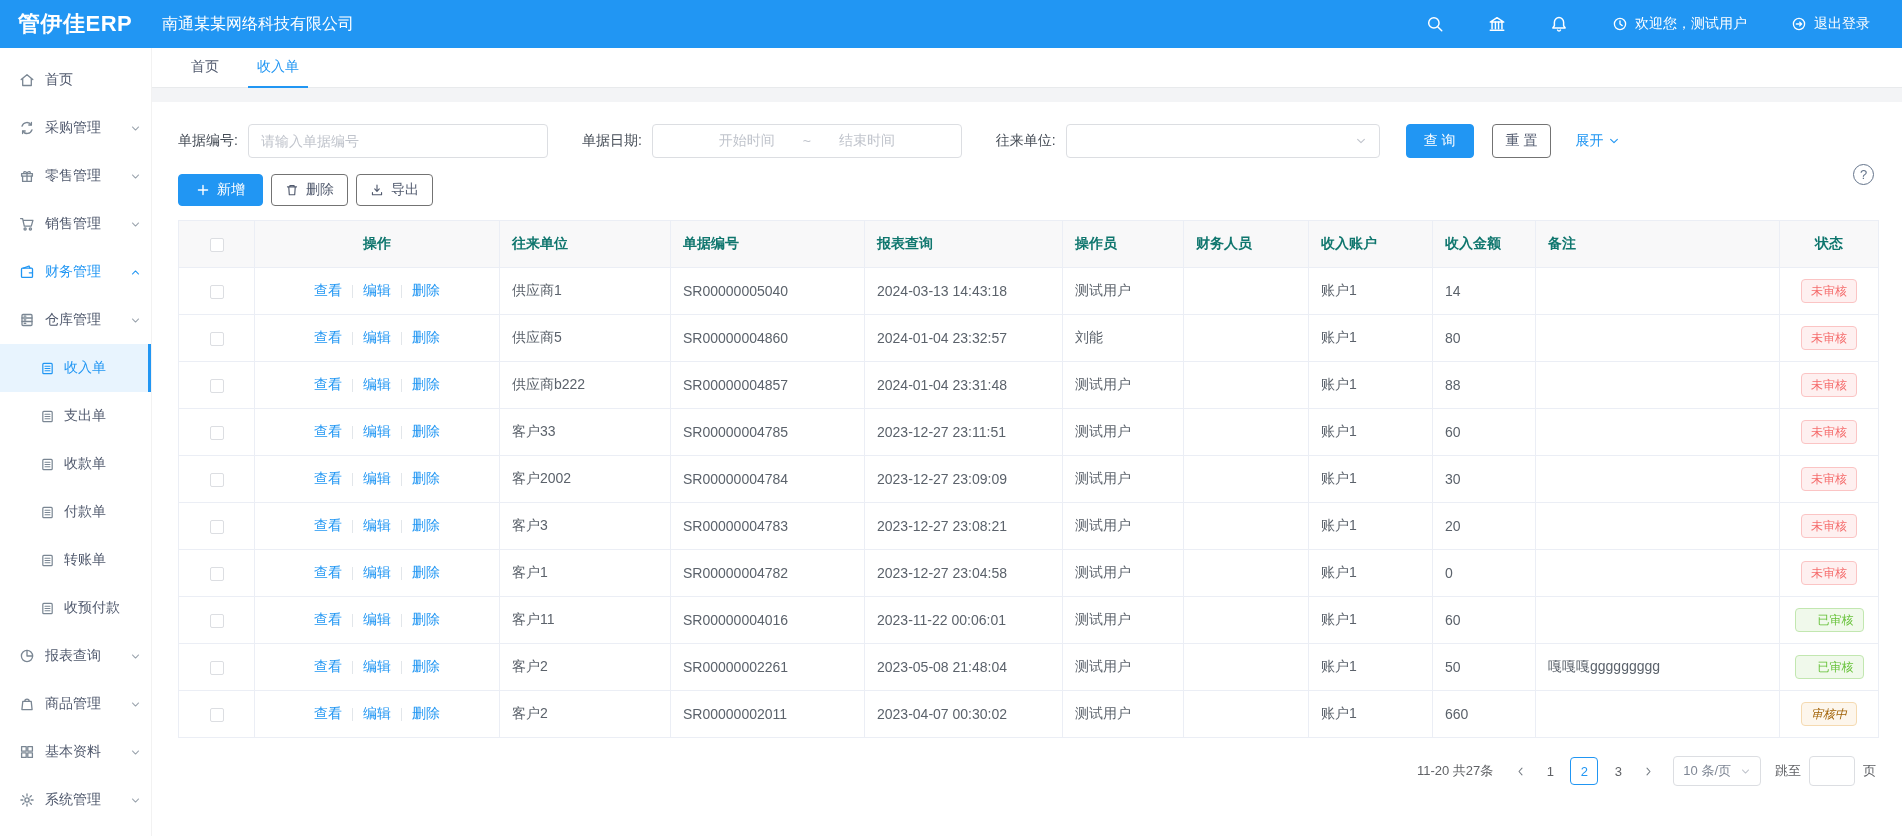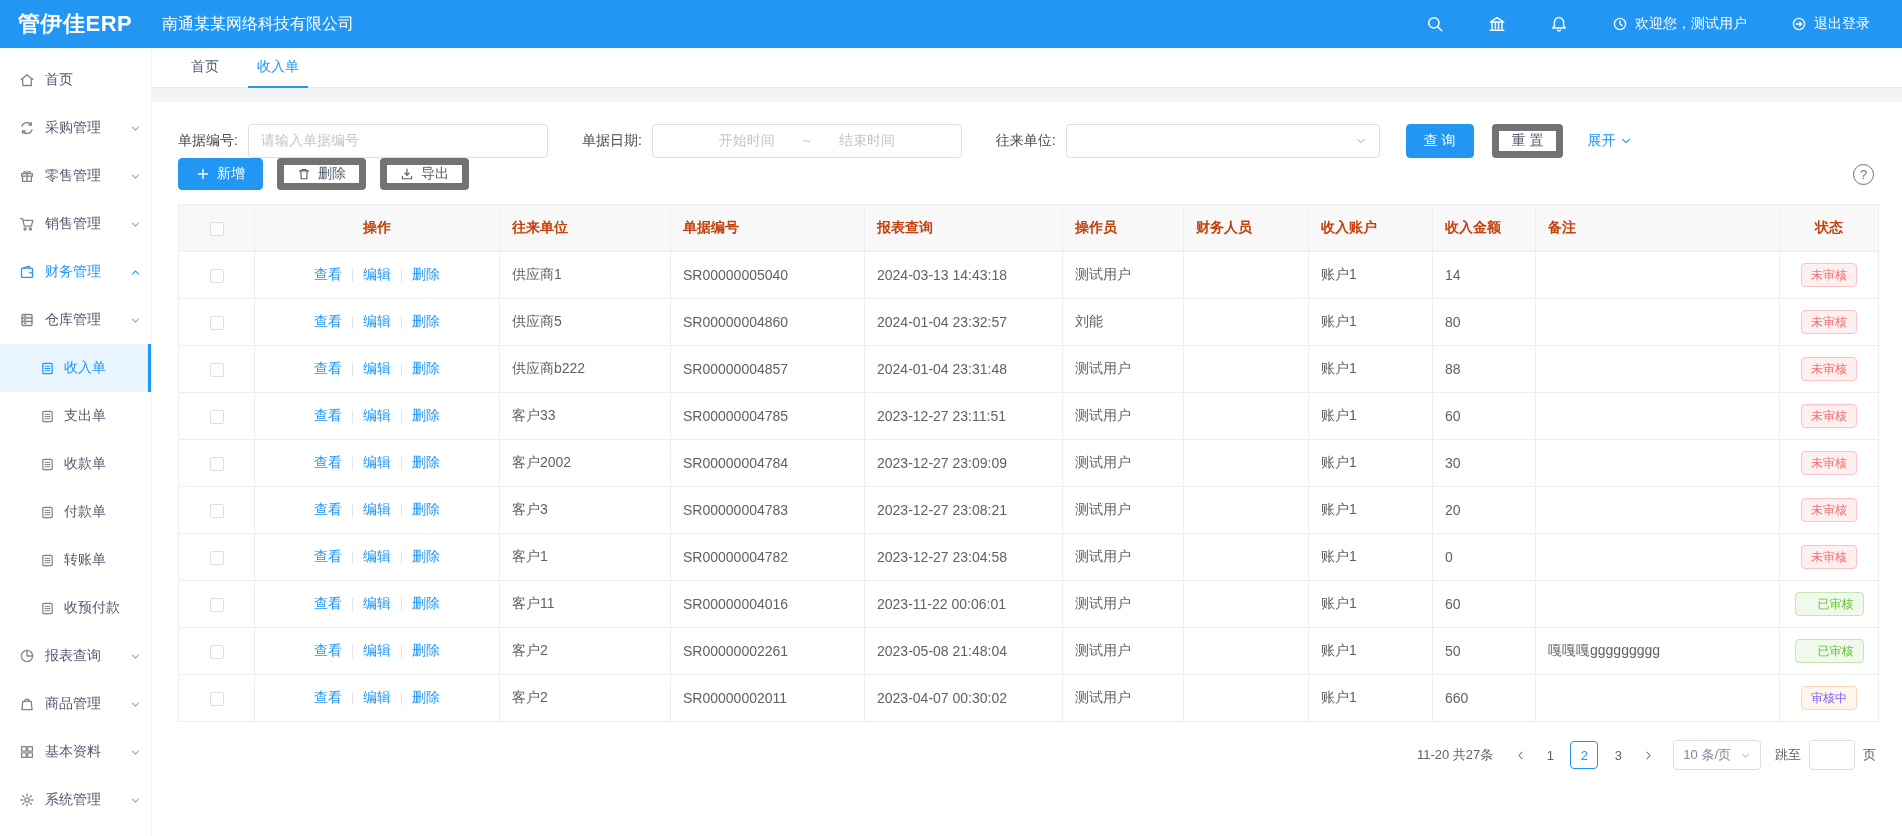--- a/index.html
+++ b/index.html
@@ -40,52 +40,52 @@
   .tabbar { height:40px; flex:0 0 40px; border-bottom:1px solid #e8eaec; display:flex; align-items:flex-end; padding-left:30px; }
   .tab { padding:0 9px 11px; margin-right:20px; font-size:14px; color:#515a6e; position:relative; cursor:pointer; }
   .tab.active { color:#2196f3; }
   .tab.active::after { content:""; position:absolute; left:0; right:0; bottom:-1px; height:2px; background:#2196f3; }
   .gray-strip { height:14px; flex:0 0 14px; background:#f3f4f6; }
   .content { flex:1; padding:0 26px; position:relative; }
 
   
   .filter-row { display:flex; align-items:center; margin-top:22px; font-size:14px; }
   .f-label { color:#454c56; margin-right:10px; white-space:nowrap; }
-  .f-input { width:300px; height:34px; border:1px solid #dcdee2; border-radius:4px; padding:0 12px; font-size:14px; color:#515a6e; font-family:Liberation Mono, monospace; }
+  .f-input { width:300px; height:34px; border:1px solid #dcdee2; border-radius:4px; padding:0 12px; font-size:14px; color:#515a6e; font-family:Liberation Sans, sans-serif; }
   .f-input::placeholder { color:#c0c4cc; }
   .date-range { width:310px; height:34px; border:1px solid #dcdee2; border-radius:4px; display:flex; align-items:center; justify-content:center; color:#c0c4cc; }
   .date-range .tilde { margin:0 28px; color:#c0c4cc; }
   .f-select { width:314px; height:34px; border:1px solid #dcdee2; border-radius:4px; display:flex; align-items:center; padding:0 12px; cursor:pointer; }
   .f-select .sel-arrow { margin-left:auto; width:12px; height:12px; color:#c0c4cc; }
   .sp-34 { width:34px; } .sp-26 { width:26px; } .sp-18 { width:18px; } .sp-24 { width:24px; }
   .btn { height:34px; border-radius:4px; font-size:14px; display:flex; align-items:center; justify-content:center; cursor:pointer; font-family:inherit; white-space:nowrap; }
   .btn-primary { background:#2196f3; border:1px solid #2196f3; color:#fff; padding:0 17px; }
-  .btn-default { background:#fff; border:7px solid #737373; color:#515a6e; padding:0 13px; }
+  .btn-default { background:#fff; border:1px solid #737373; color:#515a6e; padding:0 13px; }
   .expand-link { color:#2196f3; display:flex; align-items:center; cursor:pointer; }
   .expand-link .chev { width:12px; height:12px; margin-left:5px; }
 
   .help-circle { position:absolute; right:28px; top:62px; width:21px; height:21px; border:1.5px solid #64748b; border-radius:50%; display:flex; align-items:center; justify-content:center; font-size:13px; color:#64748b; cursor:pointer; }
 
   
-  .toolbar { display:flex; gap:14px;align-items:flex-end; }
+  .toolbar { margin-top:16px; display:flex; gap:8px;align-items:flex-end; }
   .tb-btn { height:32px; font-size:14px; }
   .tb-btn .b-icon { width:14px; height:14px; margin-right:7px; }
 
   
   .data-table { margin-top:14px; width:100%; border-collapse:collapse; table-layout:fixed; font-size:14px; color:#5b626b; }
-  .data-table th { background:#f8f8f9; color:#c2410c; font-weight:bold; height:47px; padding:0 12px; border:1px solid #ebeef5; text-align:left; overflow:hidden; white-space:nowrap; }
+  .data-table th { background:#f8f8f9; color:#0f766e; font-weight:bold; height:47px; padding:0 12px; border:1px solid #ebeef5; text-align:left; overflow:hidden; white-space:nowrap; }
   .data-table td { height:47px; padding:0 12px; border:1px solid #ebeef5; background:#fff; overflow:hidden; white-space:nowrap; }
   .ta-c { text-align:center !important; }
   .cb { width:14px; height:14px; border:1px solid #dcdee2; border-radius:2px; background:#fff; display:inline-block; vertical-align:middle; cursor:pointer; }
   .link { color:#2196f3; cursor:pointer; text-decoration:none; }
   .vdiv { display:inline-block; width:1px; height:13px; background:#e2e6ea; margin:0 10px; vertical-align:middle; }
   .badge { display:inline-block; padding:4px 9px; font-size:12px; border-radius:4px; border:1px solid transparent; line-height:1.2; }
   .badge.danger  { color:#f56c6c; background:#fef0f0; border-color:#fbc4c4; }
   .badge.success { color:#67c23a; background:#f0f9eb; border-color:#c2e7b0;padding-left:22px; }
-  .badge.warning { color:#8b5cf6; background:#fdf6ec; border-color:#f5dab1; }
+  .badge.warning { color:#a16207; background:#fdf6ec; border-color:#f5dab1;font-style:italic; }
 
   
   .pagination { display:flex; justify-content:flex-end; align-items:center; margin-top:18px; font-size:13px; color:#606266; }
   .pg-total { margin-right:14px; }
   .pg-arrow { width:26px; height:28px; display:flex; align-items:center; justify-content:center; color:#737a82; cursor:pointer; }
   .pg-arrow svg { width:11px; height:11px; }
   .page-btn { min-width:28px; height:28px; margin:0 3px; display:flex; align-items:center; justify-content:center; border-radius:4px; cursor:pointer; }
   .page-btn.current { border:1px solid #2196f3; color:#2196f3; }
   .size-select { height:30px; border:1px solid #dcdee2; border-radius:4px; display:flex; align-items:center; padding:0 9px; margin:0 10px 0 12px; color:#7e8694; cursor:pointer; }
   .size-select .sel-arrow { width:11px; height:11px; margin-left:9px; color:#c0c4cc; }

